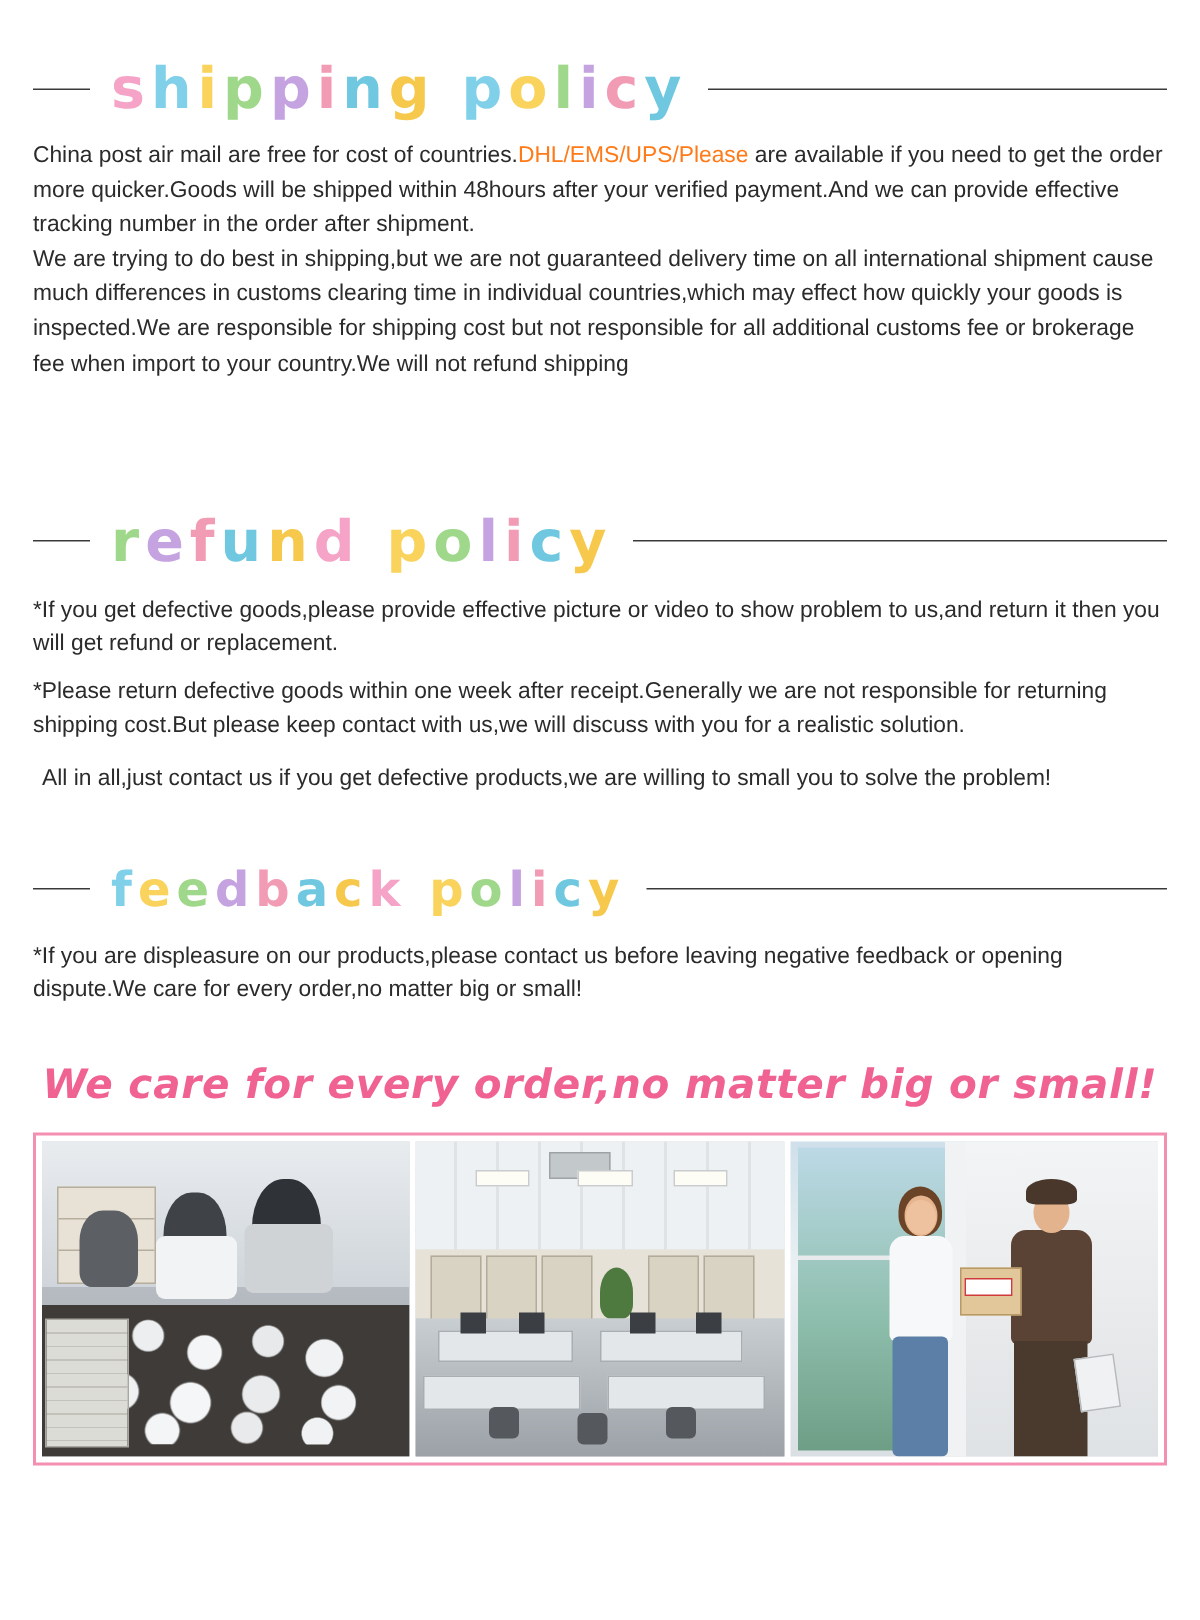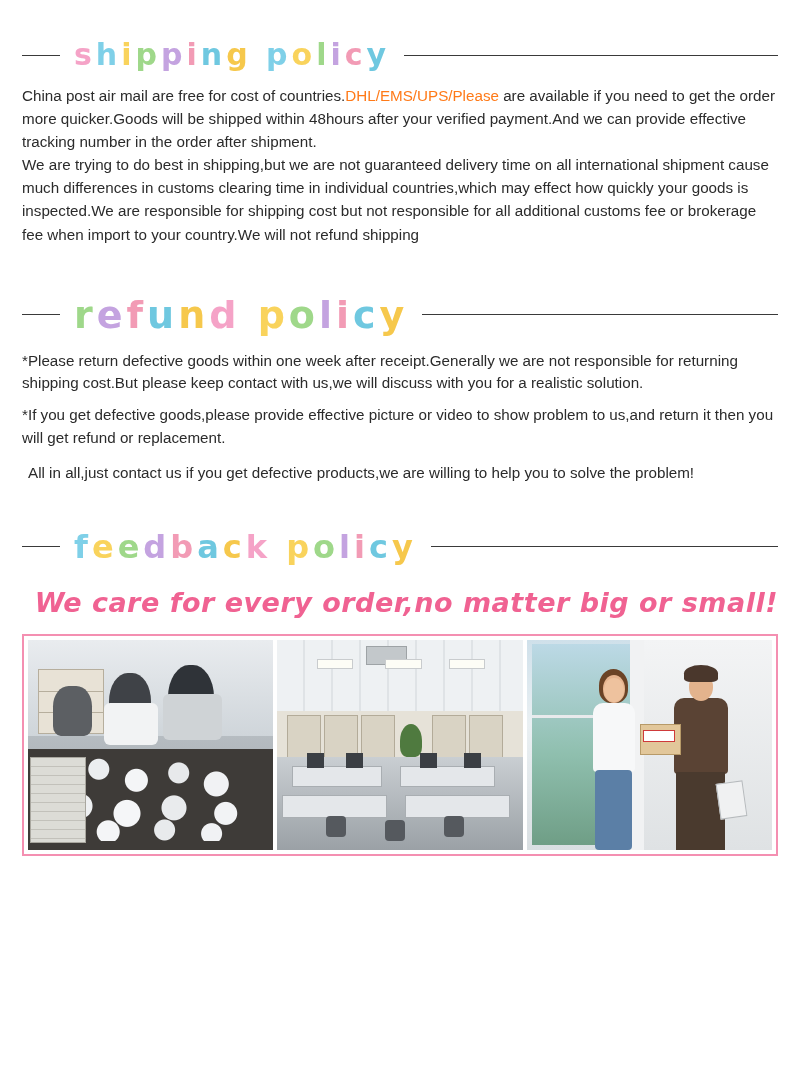--- a/index.html
+++ b/index.html
@@ -42,21 +42,21 @@
   .fancy-title {
     font-family: "DejaVu Sans", sans-serif;
     font-weight: bold;
     letter-spacing: 4px;
     white-space: nowrap;
     padding: 0 14px;
     line-height: 1;
   }
   .fancy-title span { display: inline-block; }
 
-  #shipping-title { font-size: 30px; }
+  #shipping-title { font-size: 38px; }
   #refund-title   { font-size: 38px; }
   #feedback-title { font-size: 32px; }
 
   .head-shipping { margin-top: 40px; }
   .head-refund   { margin-top: 0; }
   .head-feedback { margin-top: 0; }
 
   
   .body-text {
     font-size: 15.2px;
@@ -72,22 +72,22 @@
   .list-block p {
     margin: 0 0 9px 0;
     font-size: 15.2px;
     line-height: 1.5;
     color: #2b2b2b;
   }
   .list-block p.final-line { margin-top: 12px; text-indent: 6px; }
 
   
   .banner {
-    text-align: right;
-    margin-top: 24px;
+    text-align: center;
+    margin-top: 36px;
     font-family: "DejaVu Sans", sans-serif;
     font-style: italic;
     font-weight: bold;
     font-size: 27px;
     letter-spacing: 0.5px;
     color: #f06292;
   }
 
   
   .photo-strip {
@@ -197,39 +197,40 @@
     <div class="rule right" style="background: rgb(58, 58, 58);"></div>
   </div>
 
   <div class="para-block body-text">
     <p>
       <span>China post air mail are free for cost of countries.</span><span class="hl-orange" style="color: rgb(255, 122, 24);">DHL/EMS/UPS/Please</span><span> are available if you need to get the order more quicker.Goods will be shipped within 48hours after your verified payment.And we can provide effective tracking number in the order after shipment.</span>
     </p>
     <p>We are trying to do best in shipping,but we are not guaranteed delivery time on all international shipment cause much differences in customs clearing time in individual countries,which may effect how quickly your goods is inspected.We are responsible for shipping cost but not responsible for all additional customs fee or brokerage fee when import to your country.We will not refund shipping</p>
   </div>
 
-  <div class="section-head head-refund" style="margin-top:50px;justify-content:flex-end;">
+  <div class="section-head head-refund" style="margin-top:88px;justify-content:flex-end;">
     <div class="rule left" style="background: rgb(58, 58, 58);"></div>
     <div class="fancy-title" id="refund-title"><span style="color: rgb(159, 216, 138);">r</span><span style="color: rgb(196, 163, 224);">e</span><span style="color: rgb(242, 155, 181);">f</span><span style="color: rgb(111, 200, 224);">u</span><span style="color: rgb(246, 200, 76);">n</span><span style="color: rgb(245, 163, 199);">d</span><span style="color: rgb(127, 208, 232);">&nbsp;</span><span style="color: rgb(249, 211, 92);">p</span><span style="color: rgb(159, 216, 138);">o</span><span style="color: rgb(196, 163, 224);">l</span><span style="color: rgb(242, 155, 181);">i</span><span style="color: rgb(111, 200, 224);">c</span><span style="color: rgb(246, 200, 76);">y</span></div>
     <div class="rule right" style="background: rgb(58, 58, 58);"></div>
   </div>
 
   <div class="list-block">
+    <p>*If you get defective goods,please provide effective picture or video to show problem to us,and  return it then you will get refund or replacement.</p>
     <p>*Please return defective goods within one week after receipt.Generally we are not responsible for returning shipping cost.But please keep contact with us,we will discuss with you for a realistic solution.</p>
-    <p>*If you get defective goods,please provide effective picture or video to show problem to us,and  return it then you will get refund or replacement.</p>
-    <p class="final-line">All in all,just contact us if you get defective products,we are willing to help you to solve the problem!</p>
+    <p class="final-line">All in all,just contact us if you get defective products,we are willing to small you to solve the problem!</p>
   </div>
 
   <div class="section-head head-feedback" style="margin-top:46px;">
     <div class="rule left" style="background: rgb(58, 58, 58);"></div>
     <div class="fancy-title" id="feedback-title"><span style="color: rgb(127, 208, 232);">f</span><span style="color: rgb(249, 211, 92);">e</span><span style="color: rgb(159, 216, 138);">e</span><span style="color: rgb(196, 163, 224);">d</span><span style="color: rgb(242, 155, 181);">b</span><span style="color: rgb(111, 200, 224);">a</span><span style="color: rgb(246, 200, 76);">c</span><span style="color: rgb(245, 163, 199);">k</span><span style="color: rgb(127, 208, 232);">&nbsp;</span><span style="color: rgb(249, 211, 92);">p</span><span style="color: rgb(159, 216, 138);">o</span><span style="color: rgb(196, 163, 224);">l</span><span style="color: rgb(242, 155, 181);">i</span><span style="color: rgb(111, 200, 224);">c</span><span style="color: rgb(246, 200, 76);">y</span></div>
     <div class="rule right" style="background: rgb(58, 58, 58);"></div>
   </div>
 
   <div class="list-block" style="margin-top:18px;">
+    <p>*If you are displeasure on our products,please contact us before leaving negative feedback or opening dispute.We care for every order,no matter big or small!</p>
   </div>
 
   <div class="banner" style="color: rgb(240, 98, 146);">We care for every order,no matter big or small!</div>
 
   <div class="photo-strip" style="border-color: rgb(244, 143, 177);">
     <div class="photo p1">
       <div class="wall"></div>
       <div class="shelf"></div>
       <div class="p-a"></div>
       <div class="p-b"></div>

